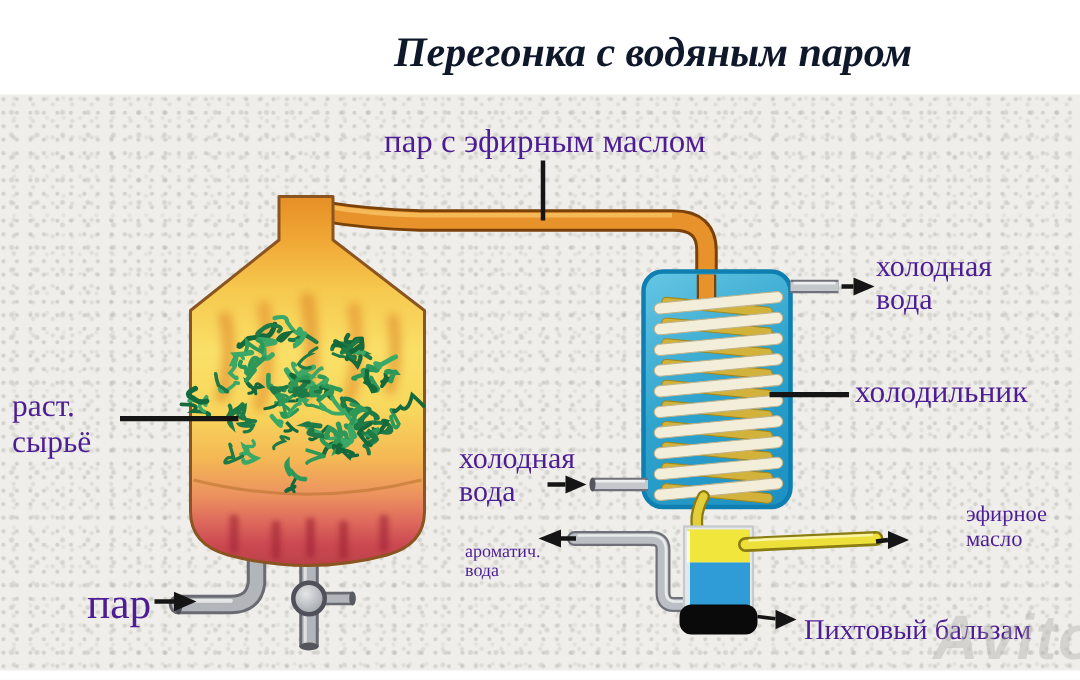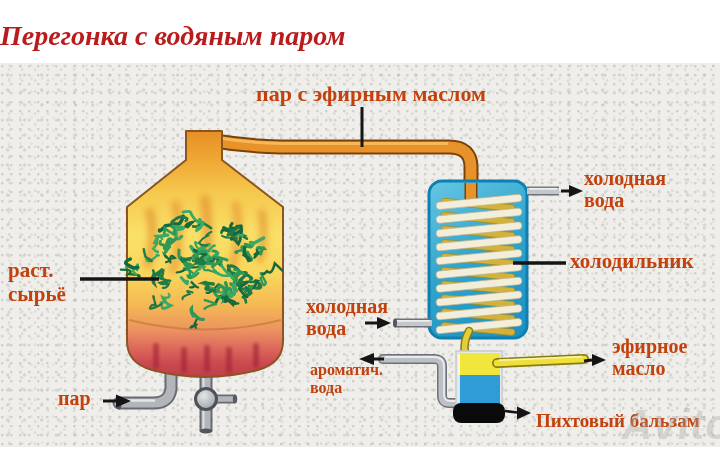--- a/index.html
+++ b/index.html
@@ -6,32 +6,32 @@
   #stage{position:relative;width:720px;height:453px;background:#ffffff;overflow:hidden;
          font-family:"Liberation Serif","DejaVu Serif",serif;}
   .texture{position:absolute;left:0;top:63px;width:720px;height:384px;background-color:#EFEEEA;
     background-image:
       radial-gradient(circle at 25% 35%, rgba(186,186,180,.55) 1px, transparent 1.7px),
       radial-gradient(circle at 70% 60%, rgba(204,204,197,.5) 1px, transparent 1.8px),
       radial-gradient(circle at 45% 80%, rgba(178,178,172,.4) 1.2px, transparent 2.1px),
       radial-gradient(circle at 85% 20%, rgba(214,214,206,.5) 1px, transparent 1.7px);
     background-size:9px 9px,13px 11px,17px 15px,11px 13px;}
   svg{position:absolute;left:0;top:0;}
-  .ttl{position:absolute;left:0;top:20px;width:608px;text-align:left;
-       font-size:28px;font-weight:bold;font-style:italic;color:#b91c1c;}
-  .lbl{position:absolute;color:#c2410c;font-weight:bold;white-space:pre-line;line-height:1.12;}
+  .ttl{position:absolute;left:0;top:20px;width:608px;text-align:right;
+       font-size:28px;font-weight:bold;font-style:italic;color:#0f172a;}
+  .lbl{position:absolute;color:#4c1d95;font-weight:normal;white-space:pre-line;line-height:1.12;}
   .l-steamoil{left:256px;top:82px;font-size:22px;}
   .l-cwout{left:584px;top:167px;font-size:20px;}
   .l-cond{left:570px;top:250px;font-size:21px;}
   .l-raw{left:8px;top:259px;font-size:21px;}
   .l-cwin{left:306px;top:295px;font-size:20px;}
-  .l-arom{left:310px;top:361px;font-size:16px;}
-  .l-oil{left:612px;top:335px;font-size:20px;}
+  .l-arom{left:310px;top:361px;font-size:12px;}
+  .l-oil{left:644px;top:335px;font-size:15px;}
   .l-fir{left:536px;top:410px;font-size:19px;}
-  .l-steam{left:58px;top:387px;font-size:20px;}
+  .l-steam{left:58px;top:387px;font-size:29px;}
   .wm{position:absolute;right:-12px;bottom:4px;font-family:"Liberation Sans","DejaVu Sans",sans-serif;
       font-size:42px;font-weight:bold;font-style:italic;color:rgba(168,168,164,0.38);letter-spacing:1px;}
 </style>
 </head>
 <body>
 
 <div id="stage">
   <div class="texture"></div>
 
   <svg width="720" height="453" viewBox="0 0 720 453">

